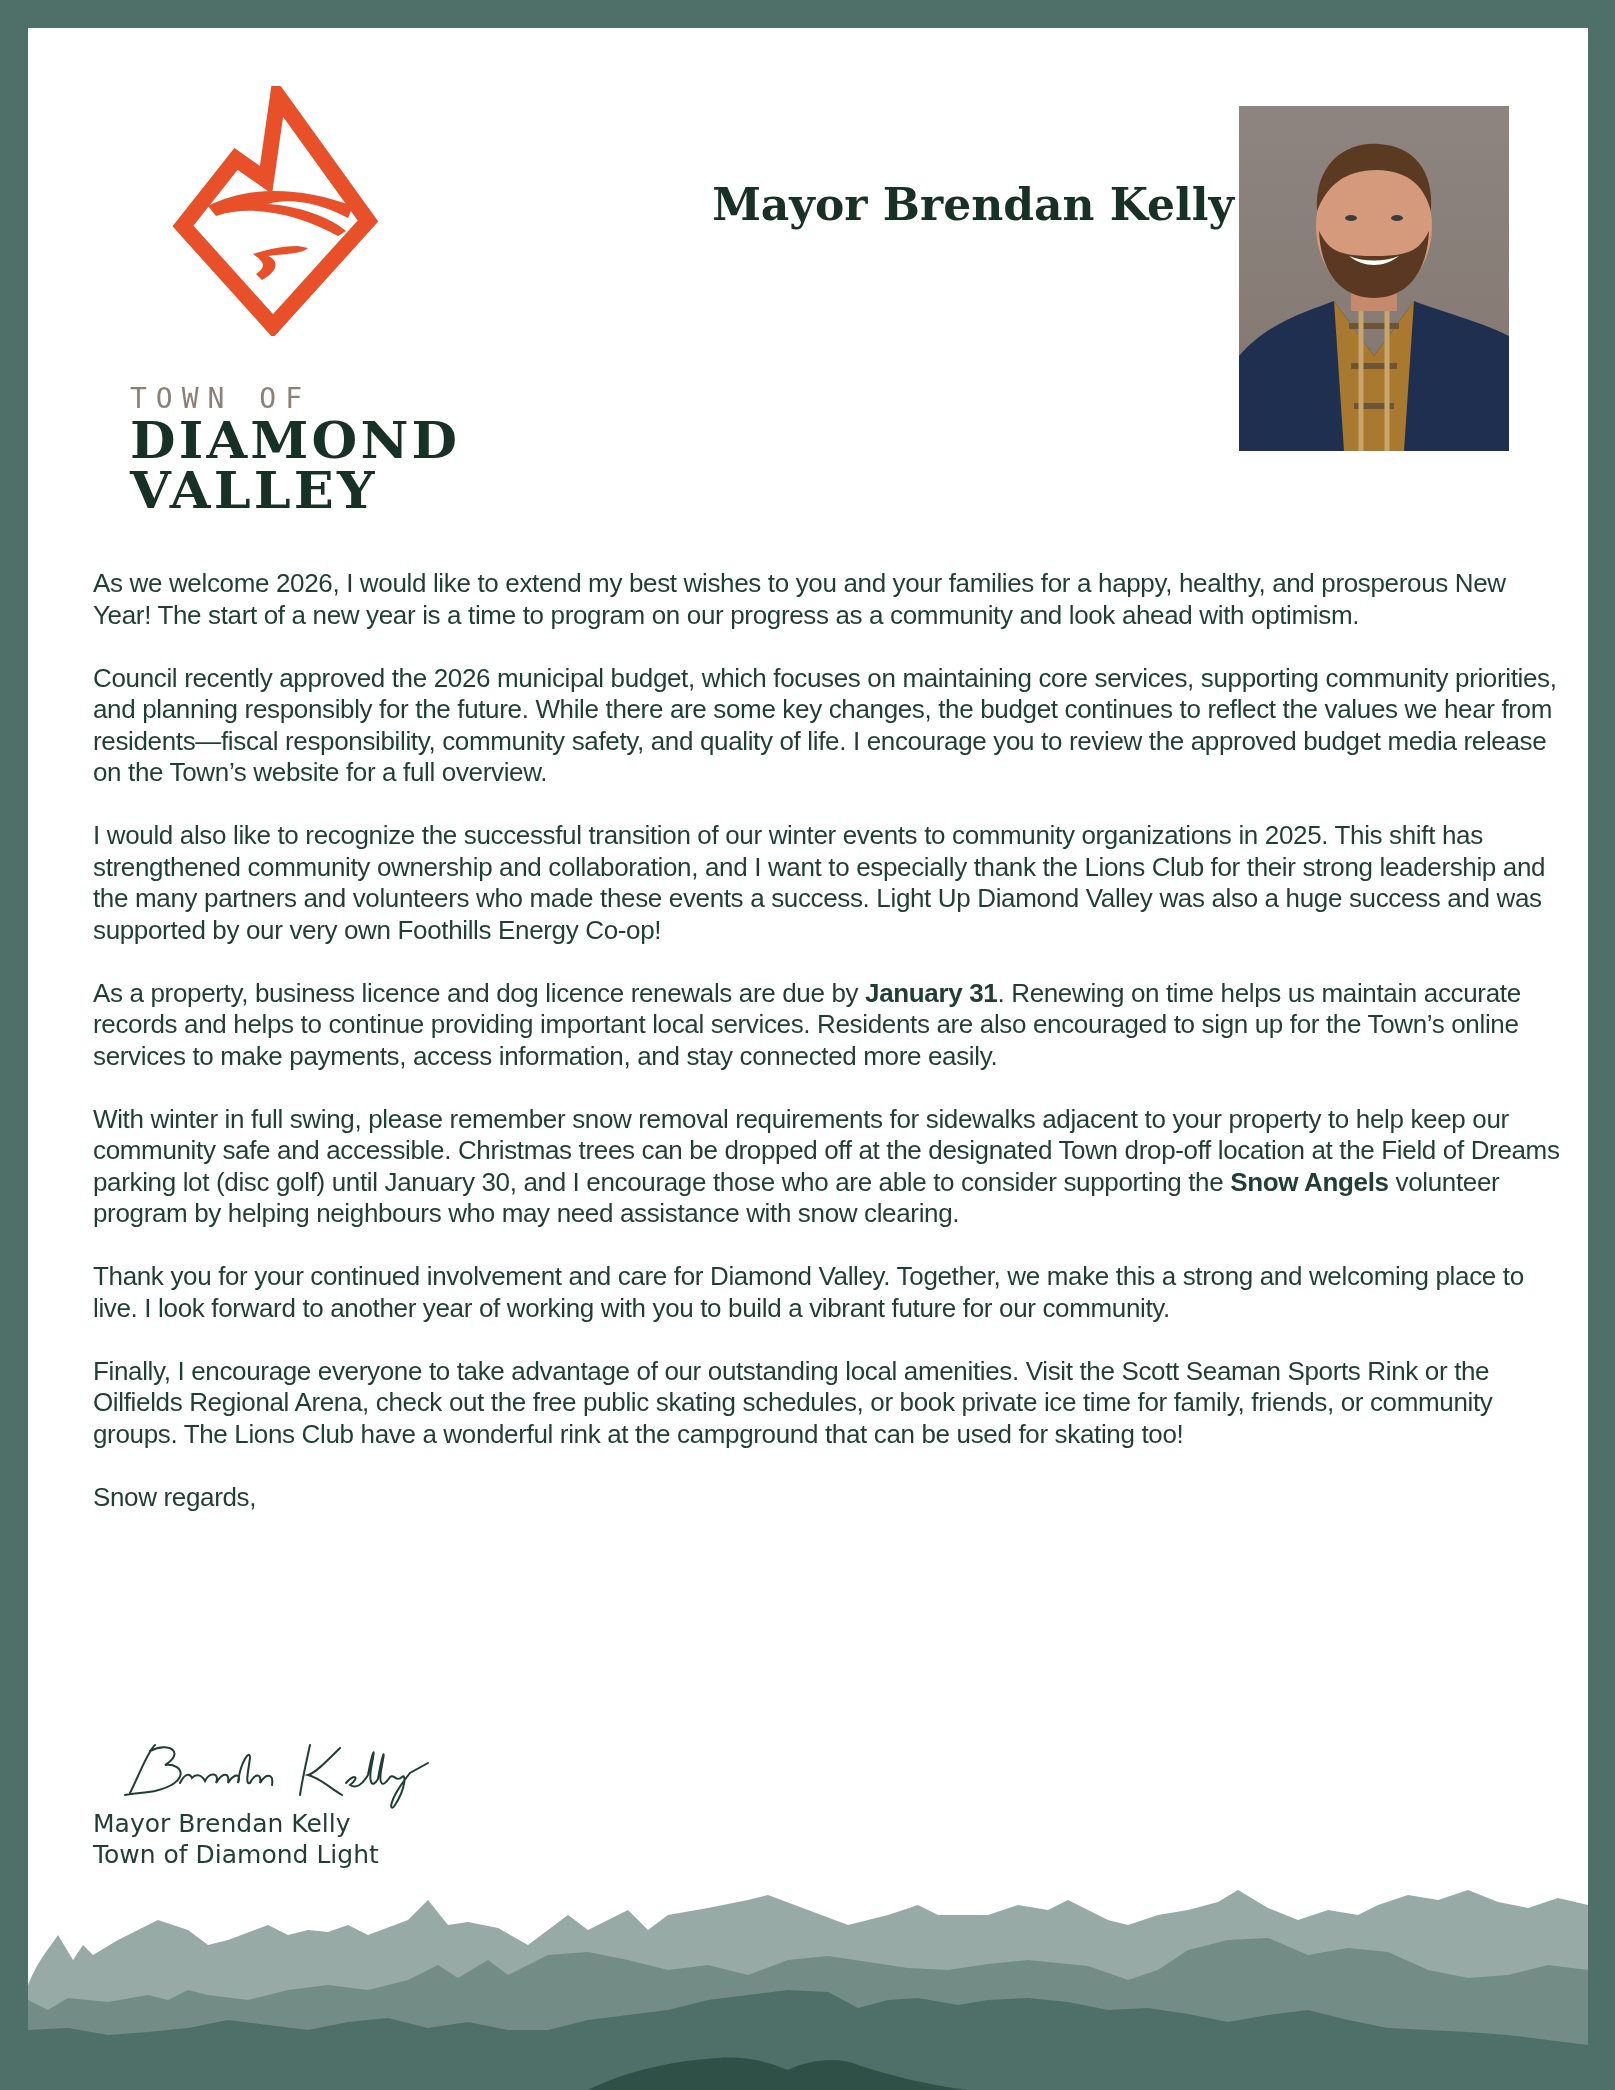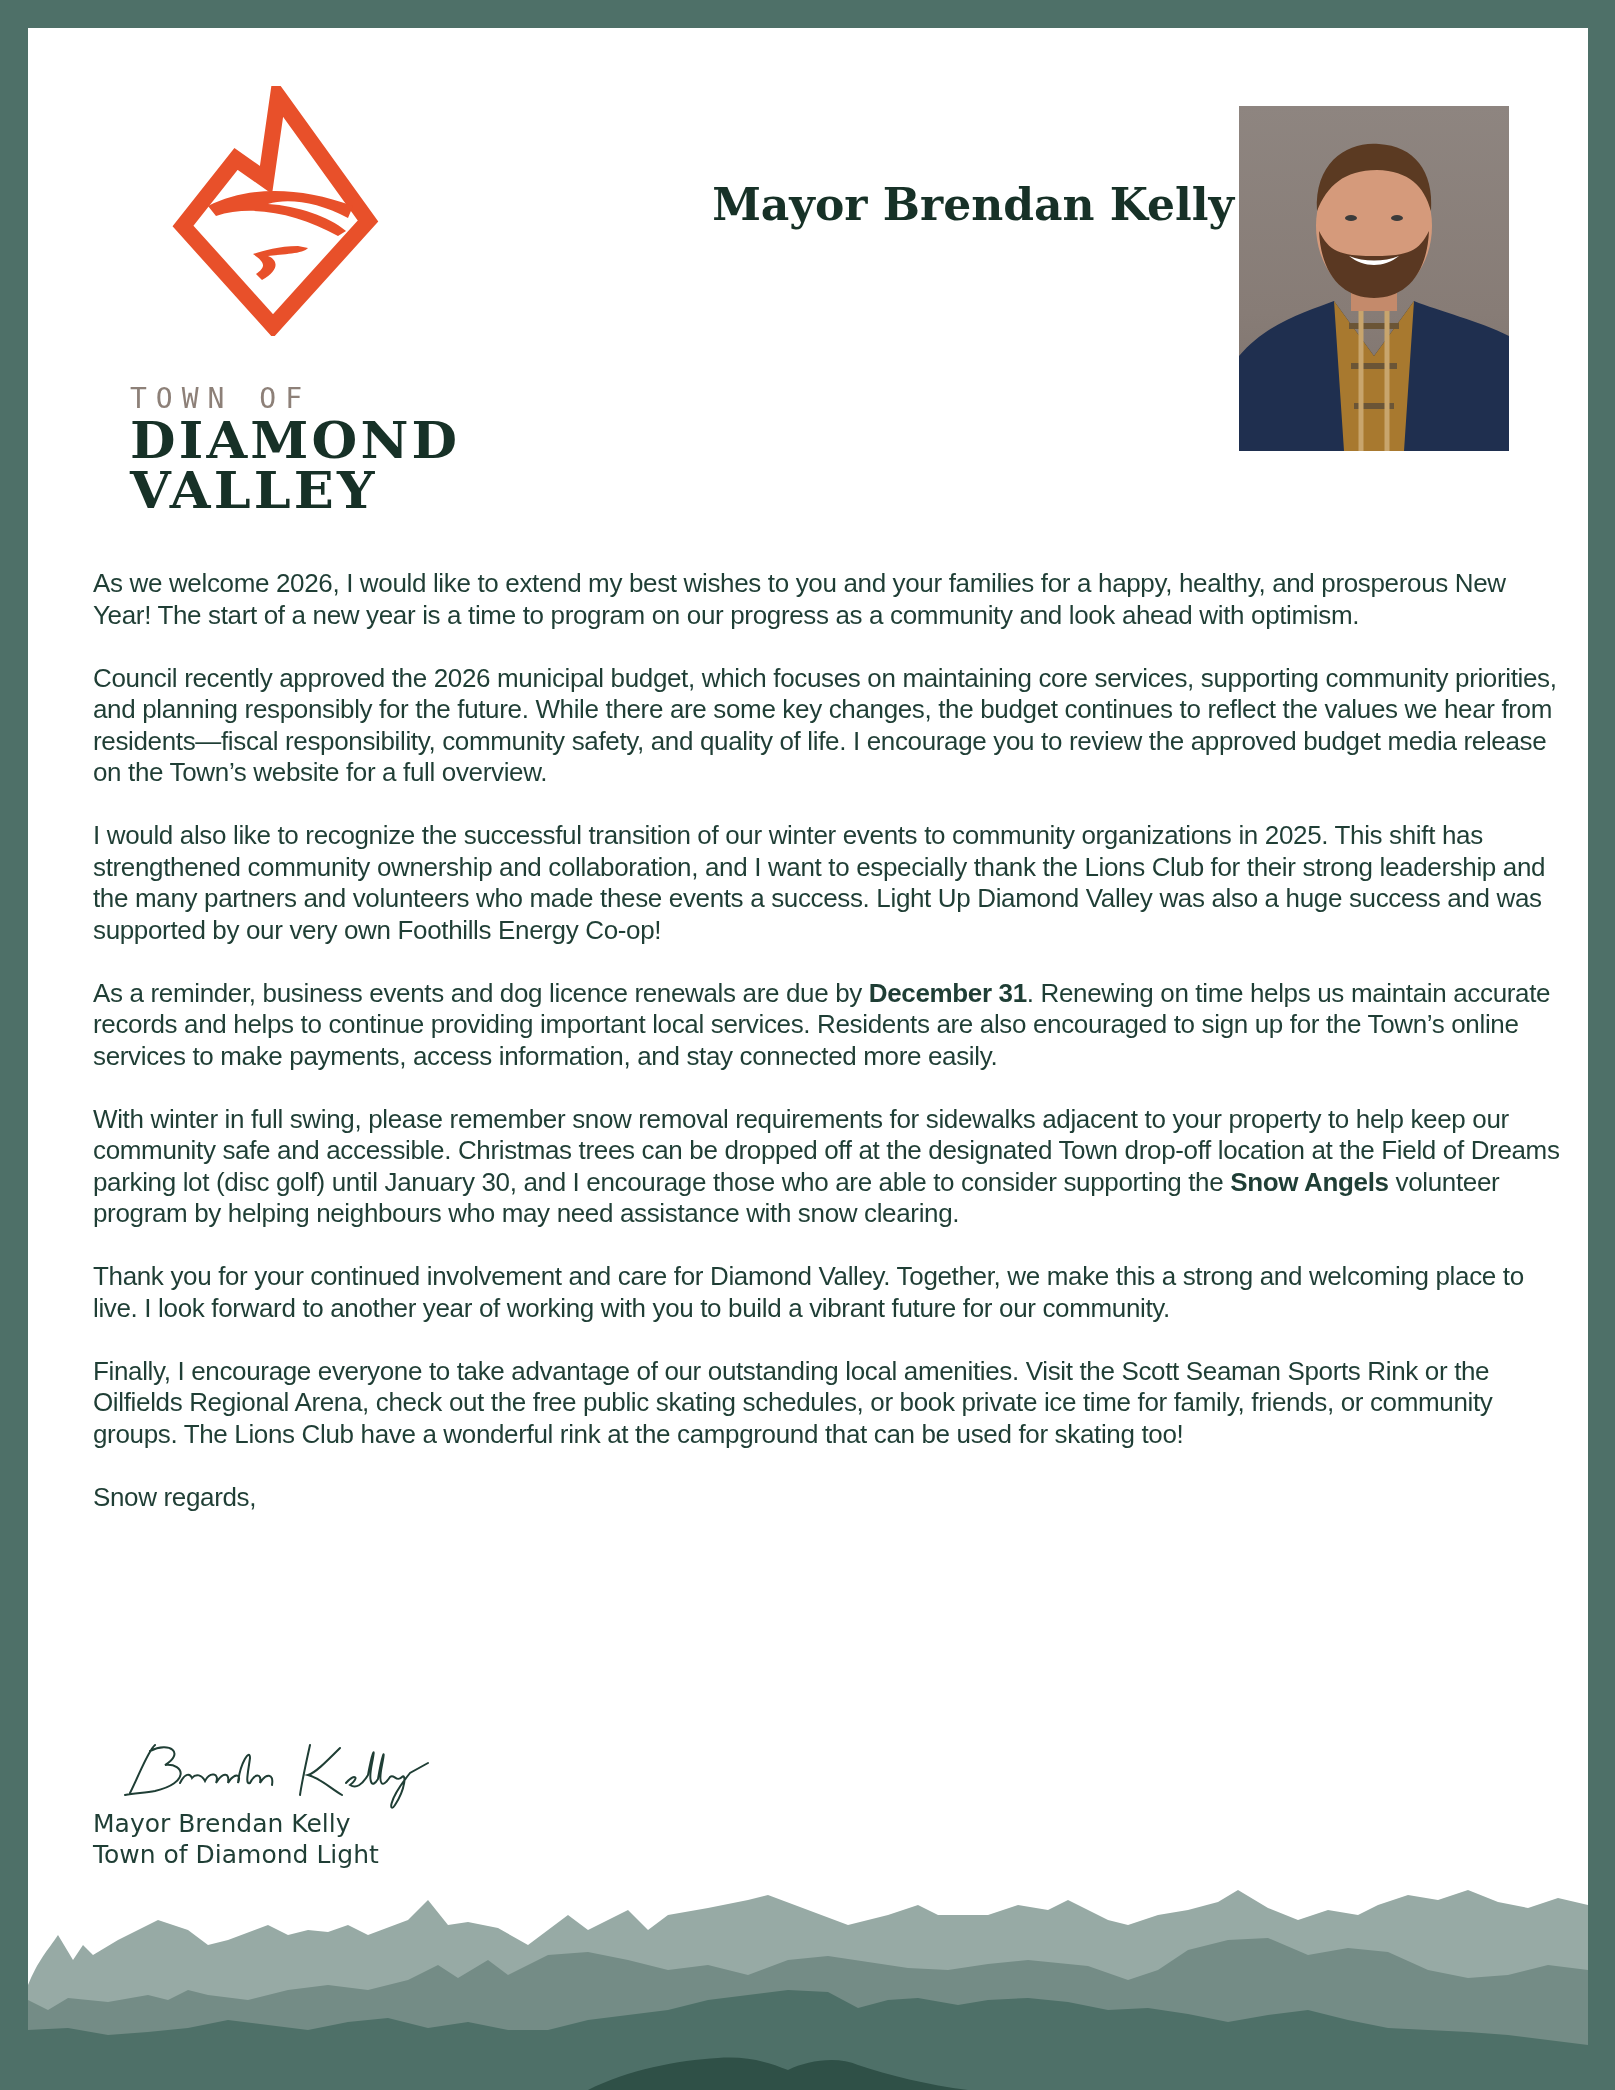--- a/index.html
+++ b/index.html
@@ -108,21 +108,21 @@
 
       <ellipse cx="112" cy="112" rx="6" ry="3" fill="#3b3b3b"></ellipse>
       <ellipse cx="158" cy="112" rx="6" ry="3" fill="#3b3b3b"></ellipse>
     </svg>
   </div>
 
   <div class="body">
     <p>As we welcome 2026, I would like to extend my best wishes to you and your families for a happy, healthy, and prosperous New Year! The start of a new year is a time to program on our progress as a community and look ahead with optimism.</p>
     <p>Council recently approved the 2026 municipal budget, which focuses on maintaining core services, supporting community priorities, and planning responsibly for the future. While there are some key changes, the budget continues to reflect the values we hear from residents—fiscal responsibility, community safety, and quality of life. I encourage you to review the approved budget media release on the Town’s website for a full overview.</p>
     <p>I would also like to recognize the successful transition of our winter events to community organizations in 2025. This shift has strengthened community ownership and collaboration, and I want to especially thank the Lions Club for their strong leadership and the many partners and volunteers who made these events a success. Light Up Diamond Valley was also a huge success and was supported by our very own Foothills Energy Co-op!</p>
-    <p><span>As a reminder, business events and dog licence renewals are due by </span><b>December 31</b><span>. Renewing on time helps us maintain accurate records and helps to continue providing important local services. Residents are also encouraged to sign up for the Town’s online services to make payments, access information, and stay connected more easily.</span></p>
+    <p><span>As a property, business licence and dog licence renewals are due by </span><b>January 31</b><span>. Renewing on time helps us maintain accurate records and helps to continue providing important local services. Residents are also encouraged to sign up for the Town’s online services to make payments, access information, and stay connected more easily.</span></p>
     <p><span>With winter in full swing, please remember snow removal requirements for sidewalks adjacent to your property to help keep our community safe and accessible. Christmas trees can be dropped off at the designated Town drop-off location at the Field of Dreams parking lot (disc golf) until January 30, and I encourage those who are able to consider supporting the </span><b>Snow Angels</b><span> volunteer program by helping neighbours who may need assistance with snow clearing.</span></p>
     <p>Thank you for your continued involvement and care for Diamond Valley. Together, we make this a strong and welcoming place to live. I look forward to another year of working with you to build a vibrant future for our community.</p>
     <p>Finally, I encourage everyone to take advantage of our outstanding local amenities. Visit the Scott Seaman Sports Rink or the Oilfields Regional Arena, check out the free public skating schedules, or book private ice time for family, friends, or community groups. The Lions Club have a wonderful rink at the campground that can be used for skating too!</p>
     <p class="closing">Snow regards,</p>
   </div>
 
   <svg class="signature" viewBox="0 0 360 80">
     <title>Brendan Kelly</title>
     <g fill="none" stroke="#1f3e35" stroke-width="2" stroke-linecap="round">
       <path d="M20 60 C30 40, 38 18, 45 12 M40 18 C60 8, 75 20, 55 32 C75 30, 80 50, 45 58 C35 60, 25 60, 15 62"></path>

